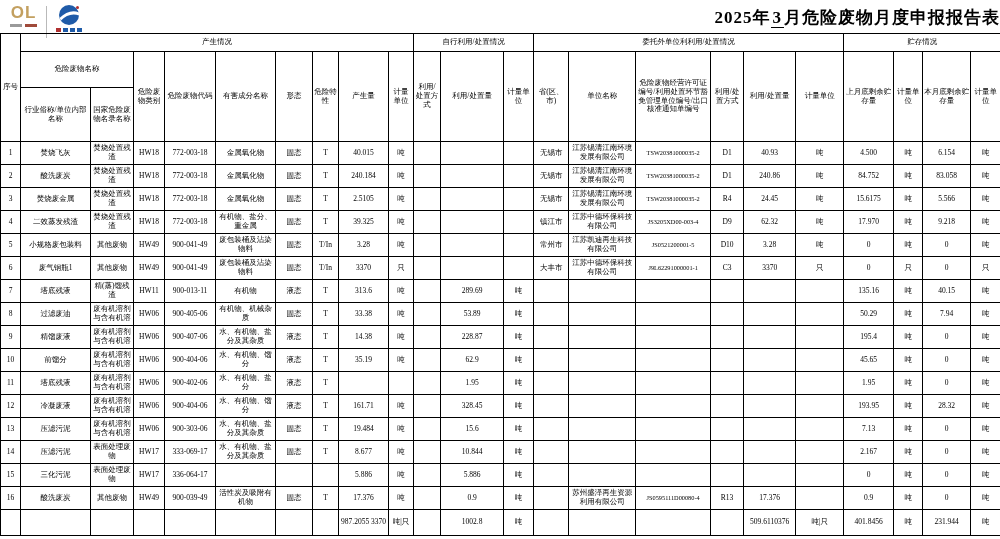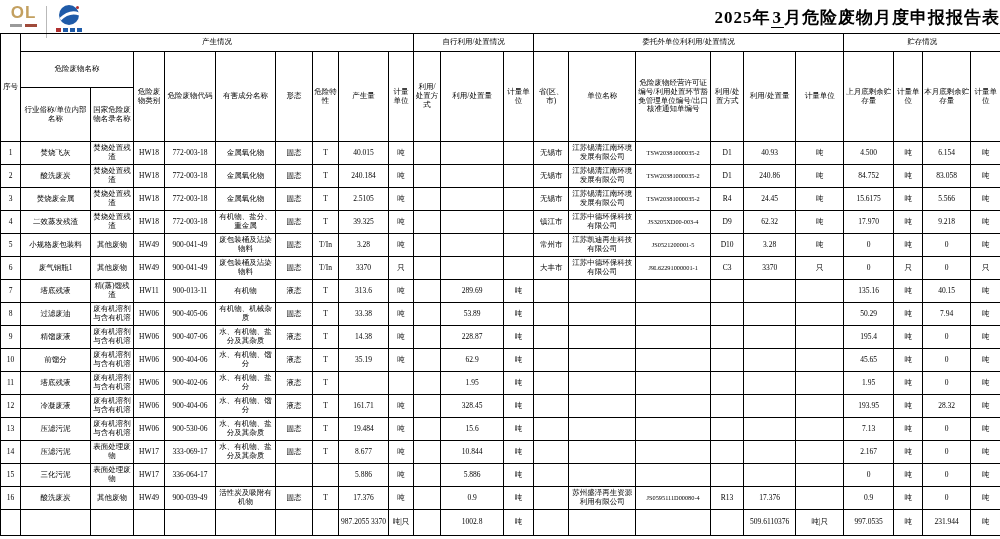--- a/index.html
+++ b/index.html
@@ -427,21 +427,21 @@
           <td class="sl">193.95</td>
           <td>吨</td>
           <td>28.32</td>
           <td>吨</td>
         </tr>
         <tr>
           <td>13</td>
           <td>压滤污泥</td>
           <td>废有机溶剂与含有机溶</td>
           <td>HW06</td>
-          <td>900-530-06</td>
+          <td>900-303-06</td>
           <td>水、有机物、盐分及其杂质</td>
           <td>固态</td>
           <td class="sl">T</td>
           <td>19.484</td>
           <td>吨</td>
           <td class="sl"></td>
           <td>15.6</td>
           <td>吨</td>
           <td class="sl"></td>
           <td></td>
@@ -544,21 +544,21 @@
           <td>吨|只</td>
           <td class="sl"></td>
           <td>1002.8</td>
           <td>吨</td>
           <td class="sl"></td>
           <td></td>
           <td></td>
           <td></td>
           <td>509.6110376</td>
           <td>吨|只</td>
-          <td class="sl">997.0535</td>
+          <td class="sl">401.8456</td>
           <td>吨</td>
           <td>231.944</td>
           <td>吨</td>
         </tr>
       </tfoot>
   </table>
 
 </div>
 
 </body></html>

